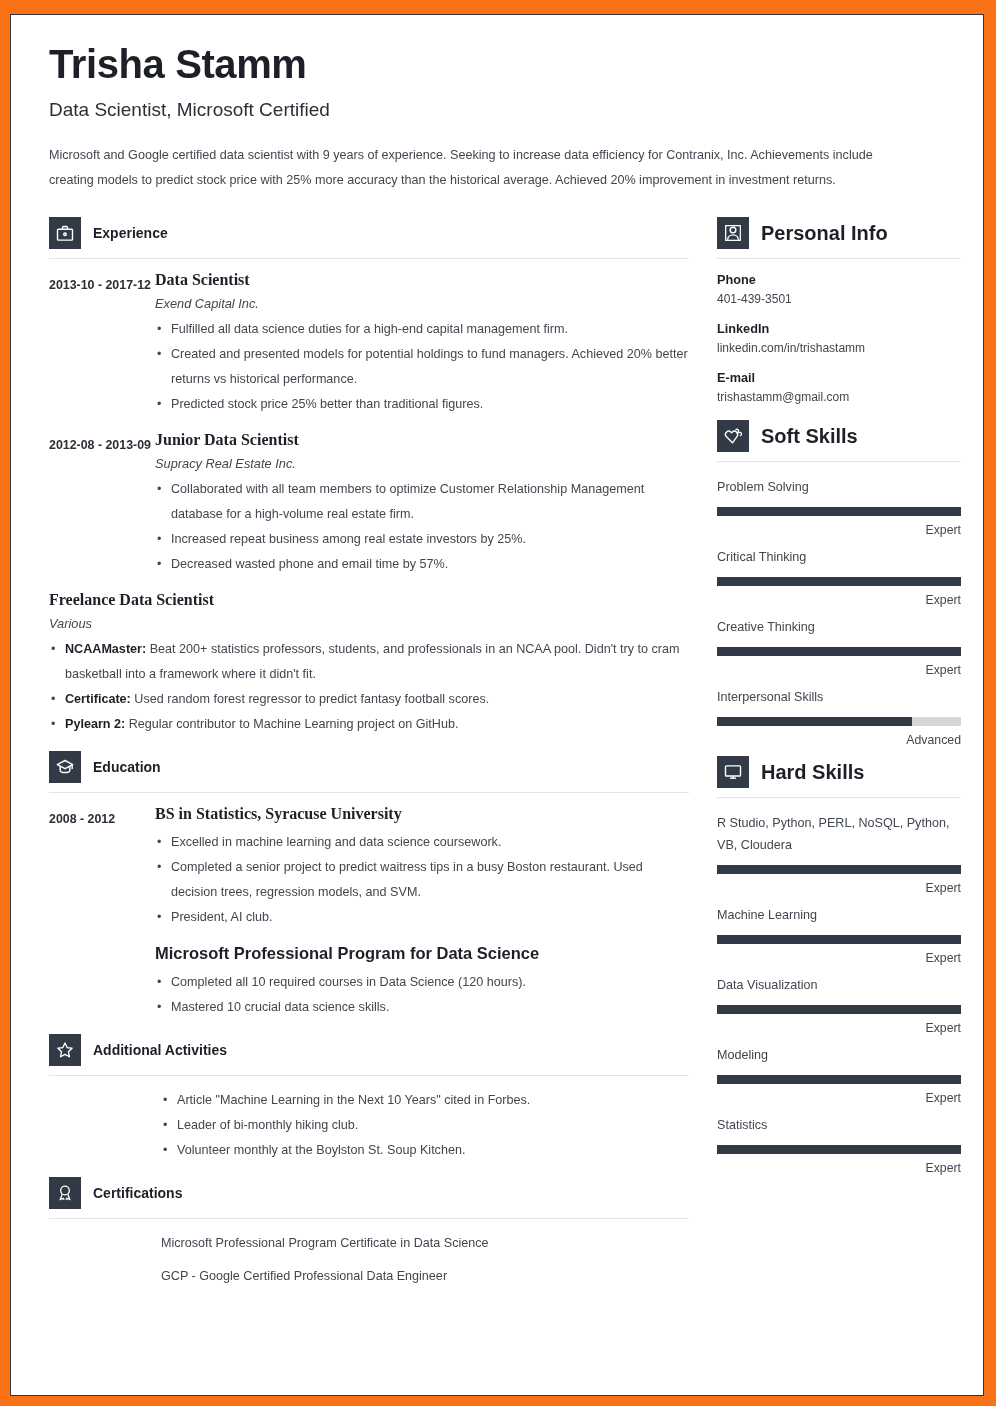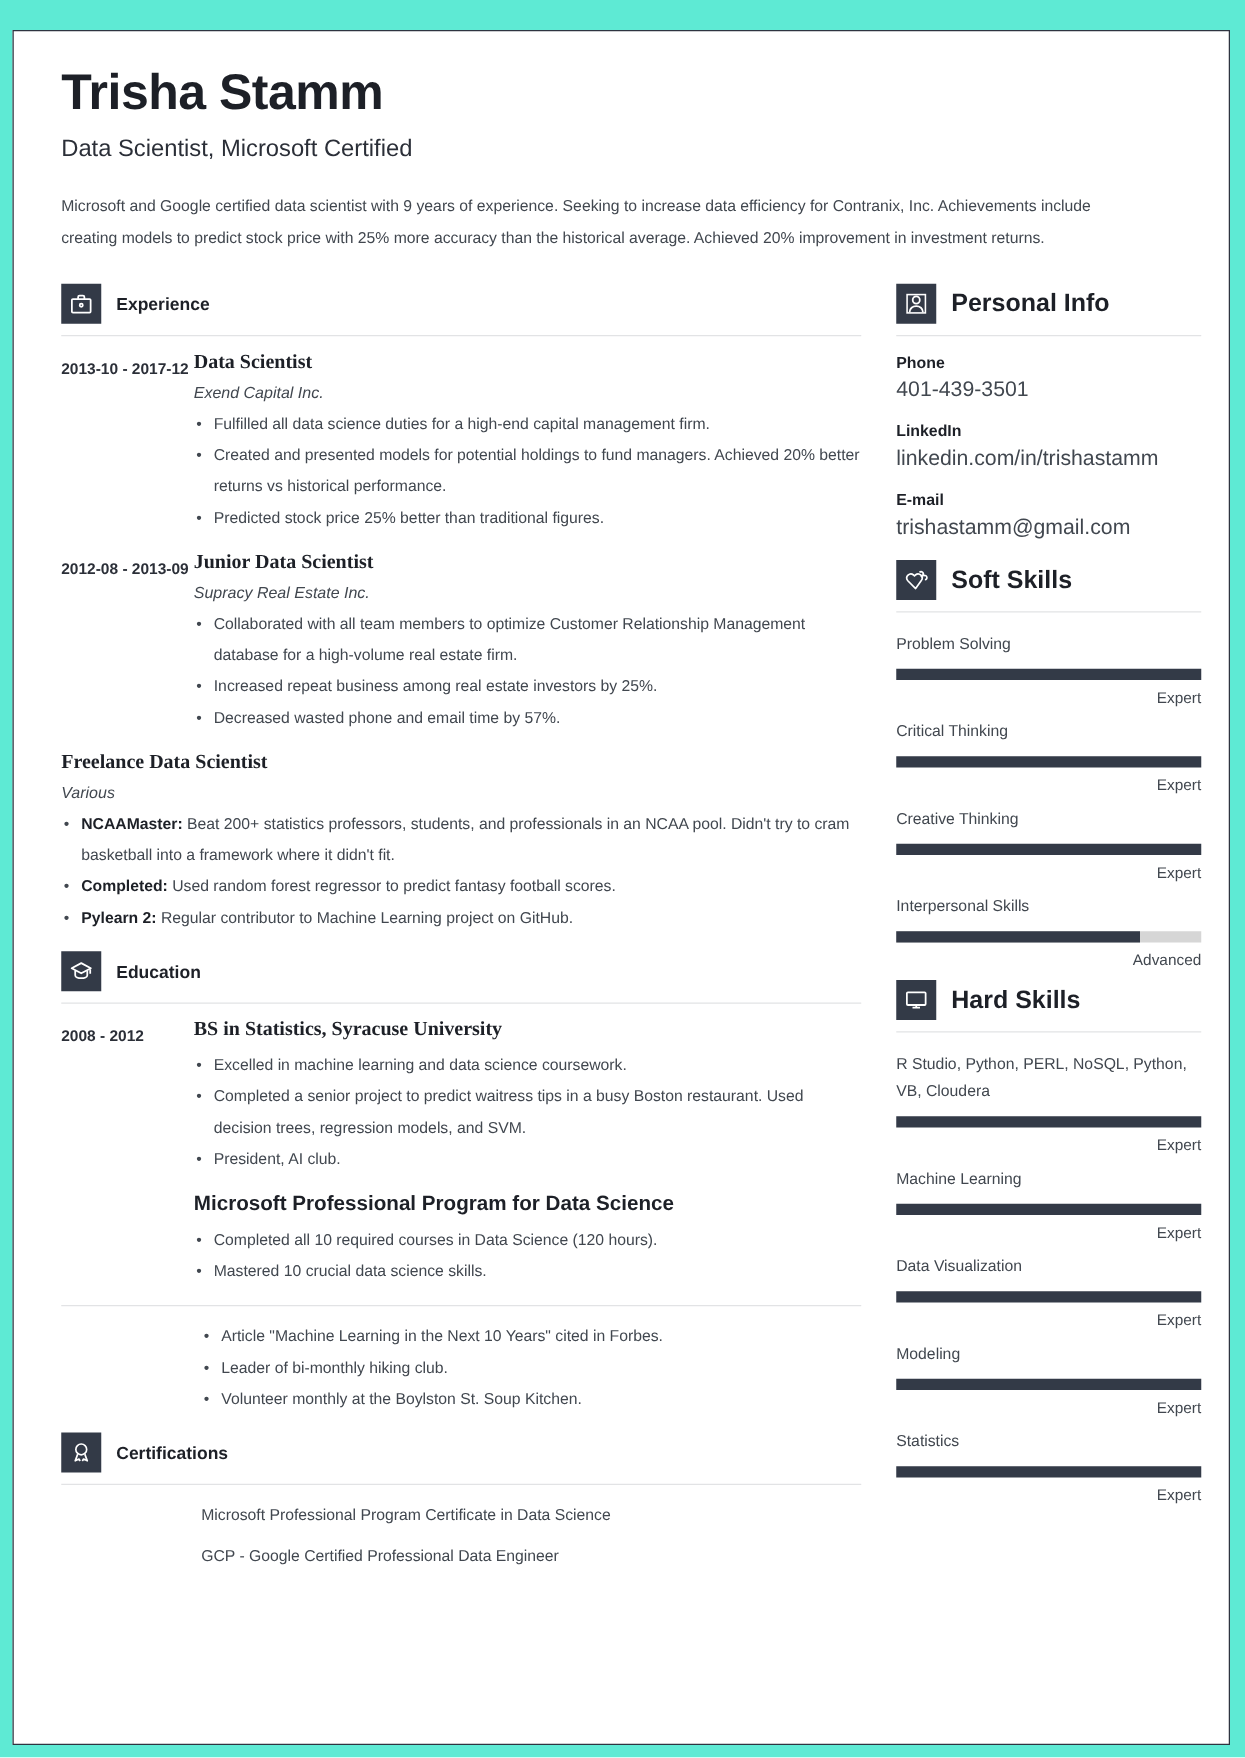--- a/index.html
+++ b/index.html
@@ -7,22 +7,22 @@
   html, body {
     width: 996px;
     height: 1406px;
     background: #ffffff;
     font-family: "Liberation Sans", sans-serif;
   }
 
   .page-outer {
     width: 996px;
     height: 1406px;
-    background: #5eead4;
-    padding: 24px 12px 10px 10px;
+    background: #f97316;
+    padding: 14px 12px 10px 10px;
   }
 
   .page {
     width: 100%;
     height: 100%;
     background: #ffffff;
     border: 1px solid #2e3440;
     padding: 28px 38px 10px 38px;
     overflow: hidden;
     position: relative;
@@ -155,21 +155,21 @@
 
   
   .side .sec-rule { margin-bottom: 14px; }
   .info-label {
     font-size: 12.7px;
     font-weight: bold;
     color: #1d2027;
     margin-bottom: 5px;
   }
   .info-value {
-    font-size: 17px;
+    font-size: 12px;
     color: #41474f;
     margin-bottom: 16px;
   }
 
   .skill { margin-bottom: 9px; }
   .skill-name {
     font-size: 12.6px;
     color: #41474f;
     line-height: 22px;
     margin-bottom: 9px;
@@ -247,21 +247,21 @@
 
         <div class="entry">
           <div class="entry-body">
             <div class="entry-role">Freelance Data Scientist</div>
             <div class="entry-org">Various</div>
             <ul class="bullets">
               <li>
                 <b>NCAAMaster:</b><span> Beat 200+ statistics professors, students, and professionals in an NCAA pool. Didn't try to cram basketball into a framework where it didn't fit.</span>
               </li>
               <li>
-                <b>Completed:</b><span> Used random forest regressor to predict fantasy football scores.</span>
+                <b>Certificate:</b><span> Used random forest regressor to predict fantasy football scores.</span>
               </li>
               <li>
                 <b>Pylearn 2:</b><span> Regular contributor to Machine Learning project on GitHub.</span>
               </li>
             </ul>
           </div>
         </div>
       </div>
 
       <div>
@@ -291,20 +291,28 @@
               <ul class="bullets">
                 <li>Completed all 10 required courses in Data Science (120 hours).</li>
                 <li>Mastered 10 crucial data science skills.</li>
               </ul>
             </div>
           </div>
         </div>
       </div>
 
       <div>
+        <div class="sec-head">
+          <span class="sec-icon">
+            <svg width="20" height="20" viewBox="0 0 24 24" fill="none" stroke="#ffffff" stroke-width="1.6" stroke-linejoin="round">
+              <path d="M12 3.6l2.6 5.5 5.9.8-4.3 4.2 1.1 6-5.3-2.9-5.3 2.9 1.1-6L3.5 9.9l5.9-.8z"></path>
+            </svg>
+          </span>
+          <span class="sec-title">Additional Activities</span>
+        </div>
         <div class="sec-rule"></div>
         <ul class="bullets indent-list">
           <li>Article "Machine Learning in the Next 10 Years" cited in Forbes.</li>
           <li>Leader of bi-monthly hiking club.</li>
           <li>Volunteer monthly at the Boylston St. Soup Kitchen.</li>
         </ul>
       </div>
 
       <div style="margin-top:14px;">
         <div class="sec-head">

